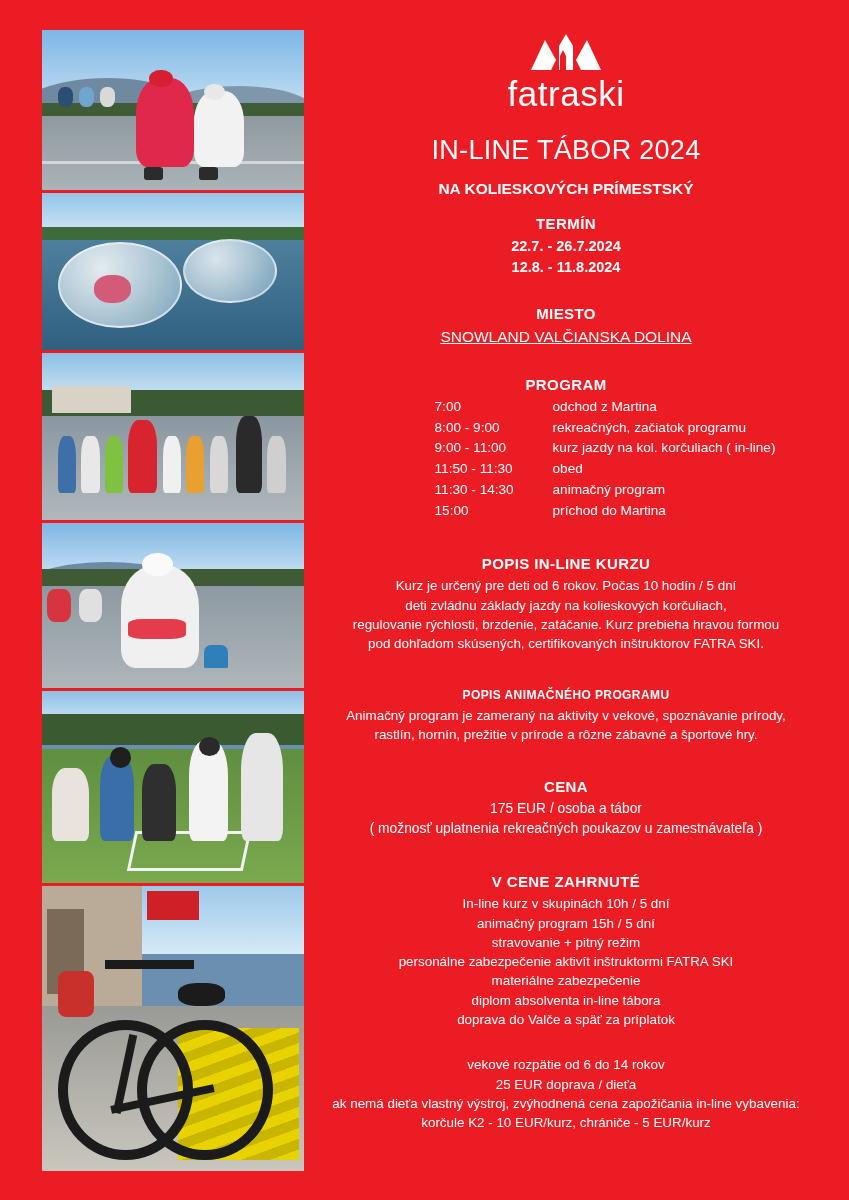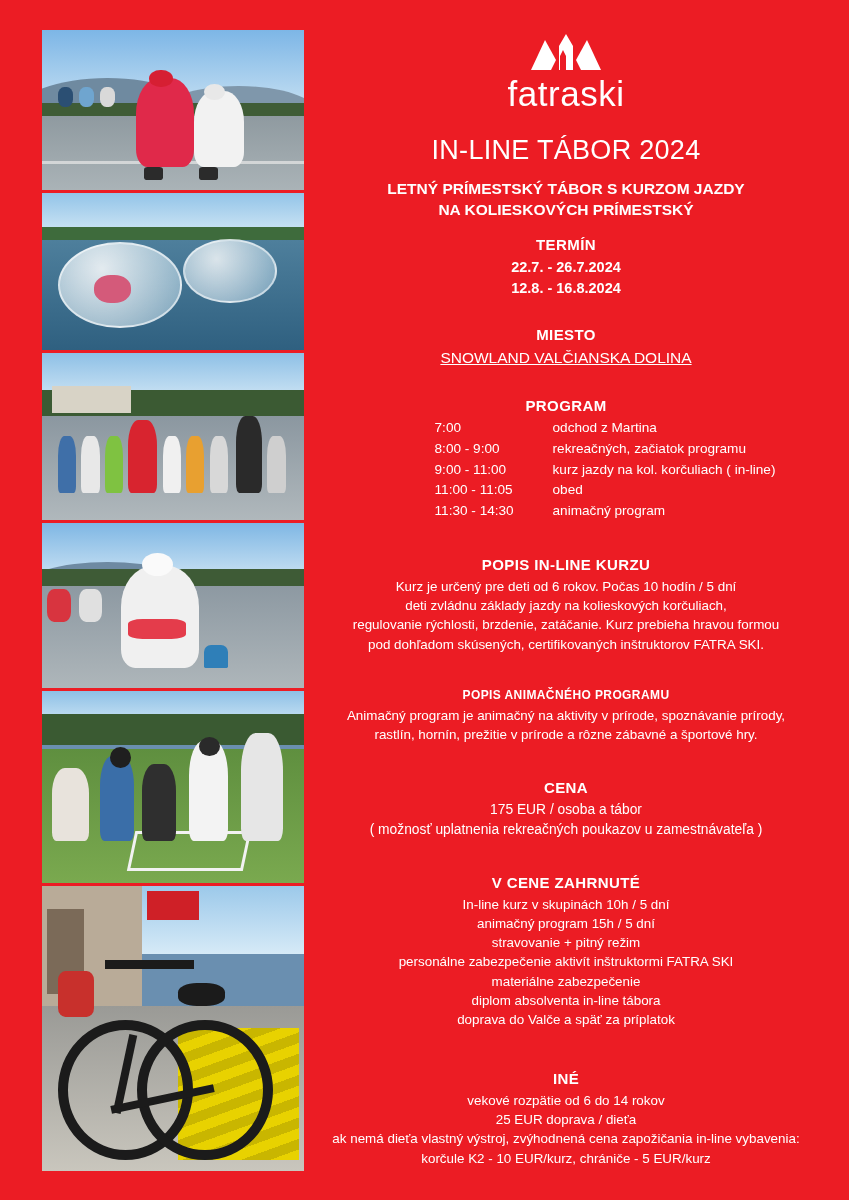--- a/index.html
+++ b/index.html
@@ -293,28 +293,27 @@
         <path d="M30 40 L30 16 L37 4 L44 16 L44 40 L37 40 L37 26 L34 20 L31 26 L31 40 Z" fill="#ffffff"></path>
         <path d="M2 40 L16 10 L27 30 L22 40 Z" fill="#ffffff"></path>
         <path d="M72 40 L58 10 L47 30 L52 40 Z" fill="#ffffff"></path>
       </svg>
       <div class="logo-text">fatraski</div>
     </div>
 
     <h1 class="title">IN-LINE TÁBOR 2024</h1>
 
     <div class="subtitle">
-      <div>LETNÝ PRÍMESTSKÝ TÁBOR S KURZOM JAZDY</div>
       <div>NA KOLIESKOVÝCH PRÍMESTSKÝ</div>
     </div>
 
     <div class="section-head">TERMÍN</div>
     <div class="dates">
       <div>22.7. - 26.7.2024</div>
-      <div>12.8. - 16.8.2024</div>
+      <div>12.8. - 11.8.2024</div>
     </div>
 
     <div class="sp-1"></div>
     <div class="section-head">MIESTO</div>
     <div class="place">SNOWLAND VALČIANSKA DOLINA</div>
 
     <div class="sp-1"></div>
     <div class="section-head">PROGRAM</div>
     <table class="program">
       <tbody>
@@ -324,43 +323,47 @@
       </tr>
       <tr>
         <td class="time">8:00 - 9:00</td>
         <td>rekreačných, začiatok programu</td>
       </tr>
       <tr>
         <td class="time">9:00 - 11:00</td>
         <td>kurz jazdy na kol. korčuliach ( in-line)</td>
       </tr>
       <tr>
-        <td class="time">11:00 - 11:05</td>
+        <td class="time">11:50 - 11:30</td>
         <td>obed</td>
       </tr>
       <tr>
         <td class="time">11:30 - 14:30</td>
         <td>animačný program</td>
+      </tr>
+      <tr>
+        <td class="time">15:00</td>
+        <td>príchod do Martina</td>
       </tr>
     </tbody>
       </table>
 
     <div class="sp-2"></div>
     <div class="section-head">POPIS IN-LINE KURZU</div>
     <div class="para">
       <div>Kurz je určený pre deti od 6 rokov. Počas 10 hodín / 5 dní</div>
       <div>deti zvládnu základy jazdy na kolieskových korčuliach,</div>
       <div>regulovanie rýchlosti, brzdenie, zatáčanie. Kurz prebieha hravou formou</div>
       <div>pod dohľadom skúsených, certifikovaných inštruktorov FATRA SKI.</div>
     </div>
 
     <div class="sp-2"></div>
     <div class="section-head lg">POPIS ANIMAČNÉHO PROGRAMU</div>
     <div class="para">
-      <div>Animačný program je animačný na aktivity v prírode, spoznávanie prírody,</div>
+      <div>Animačný program je zameraný na aktivity v vekové, spoznávanie prírody,</div>
       <div>rastlín, hornín, prežitie v prírode a rôzne zábavné a športové hry.</div>
     </div>
 
     <div class="sp-2"></div>
     <div class="section-head">CENA</div>
     <div class="price-line">
       <div>175 EUR / osoba a tábor</div>
       <div>( možnosť uplatnenia rekreačných poukazov u zamestnávateľa )</div>
     </div>
 
@@ -370,21 +373,20 @@
       <div>In-line kurz  v skupinách 10h / 5 dní</div>
       <div>animačný program 15h / 5 dní</div>
       <div>stravovanie + pitný režim</div>
       <div>personálne zabezpečenie aktivít inštruktormi FATRA SKI</div>
       <div>materiálne zabezpečenie</div>
       <div>diplom absolventa in-line tábora</div>
       <div>doprava do Valče a späť za príplatok</div>
     </div>
 
     <div class="sp-3"></div>
-    <div class="section-head">INÉ</div>
     <div class="list">
       <div>vekové rozpätie od 6 do 14 rokov</div>
       <div>25 EUR doprava / dieťa</div>
       <div>ak nemá dieťa vlastný výstroj, zvýhodnená cena zapožičania in-line vybavenia:</div>
       <div>korčule K2 - 10 EUR/kurz, chrániče - 5 EUR/kurz</div>
 
     </div>
 
   </div>
 </div>

